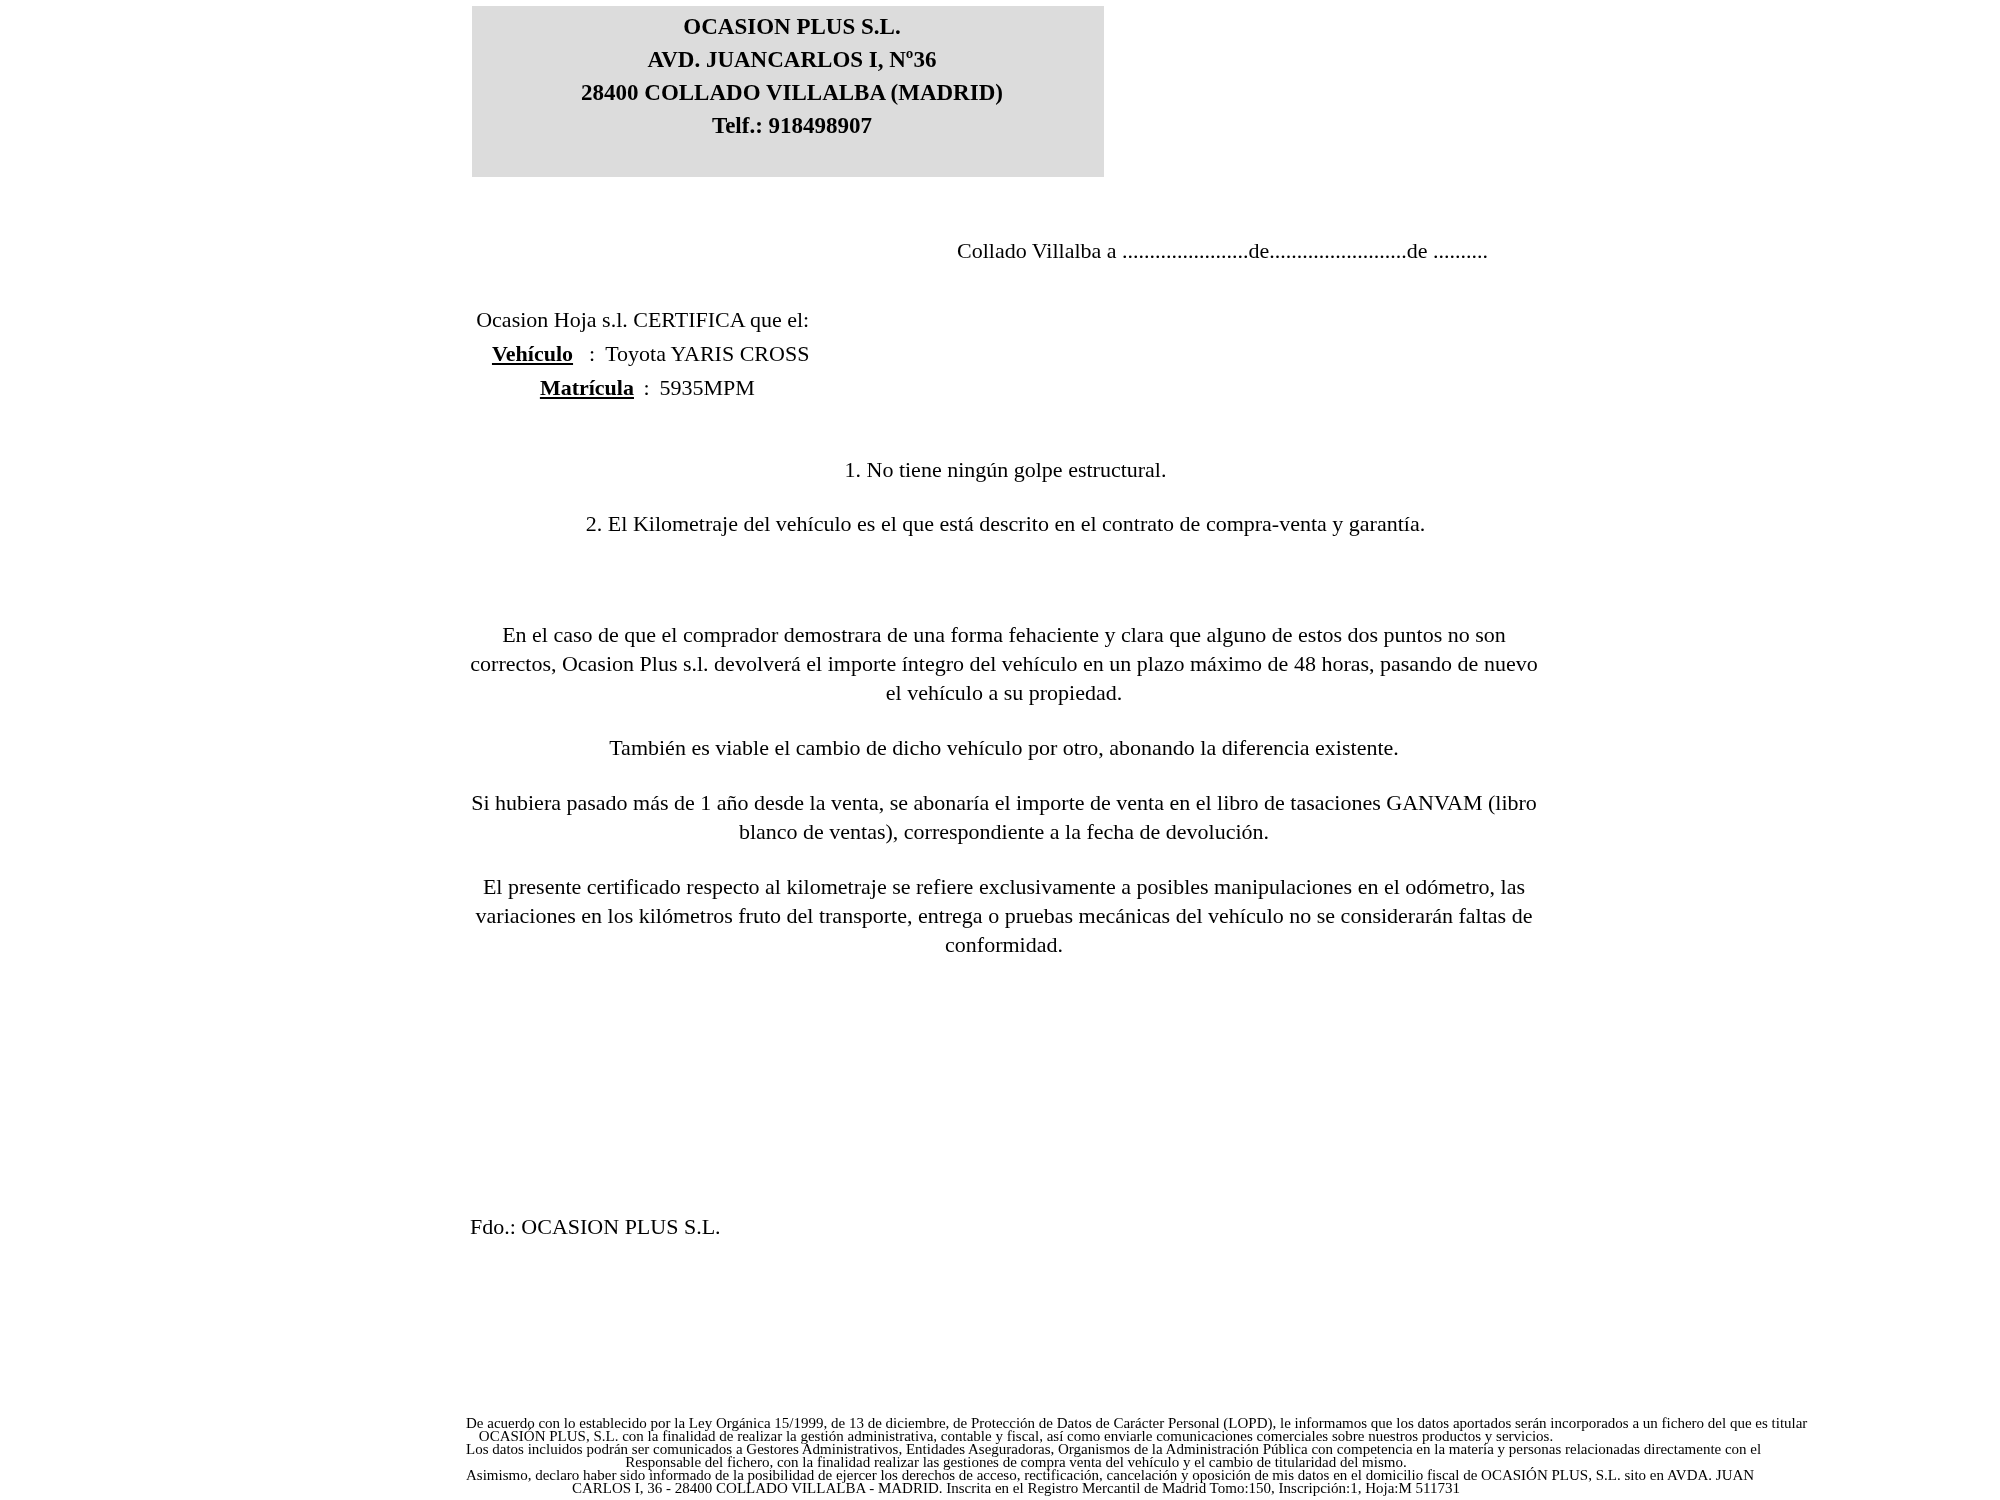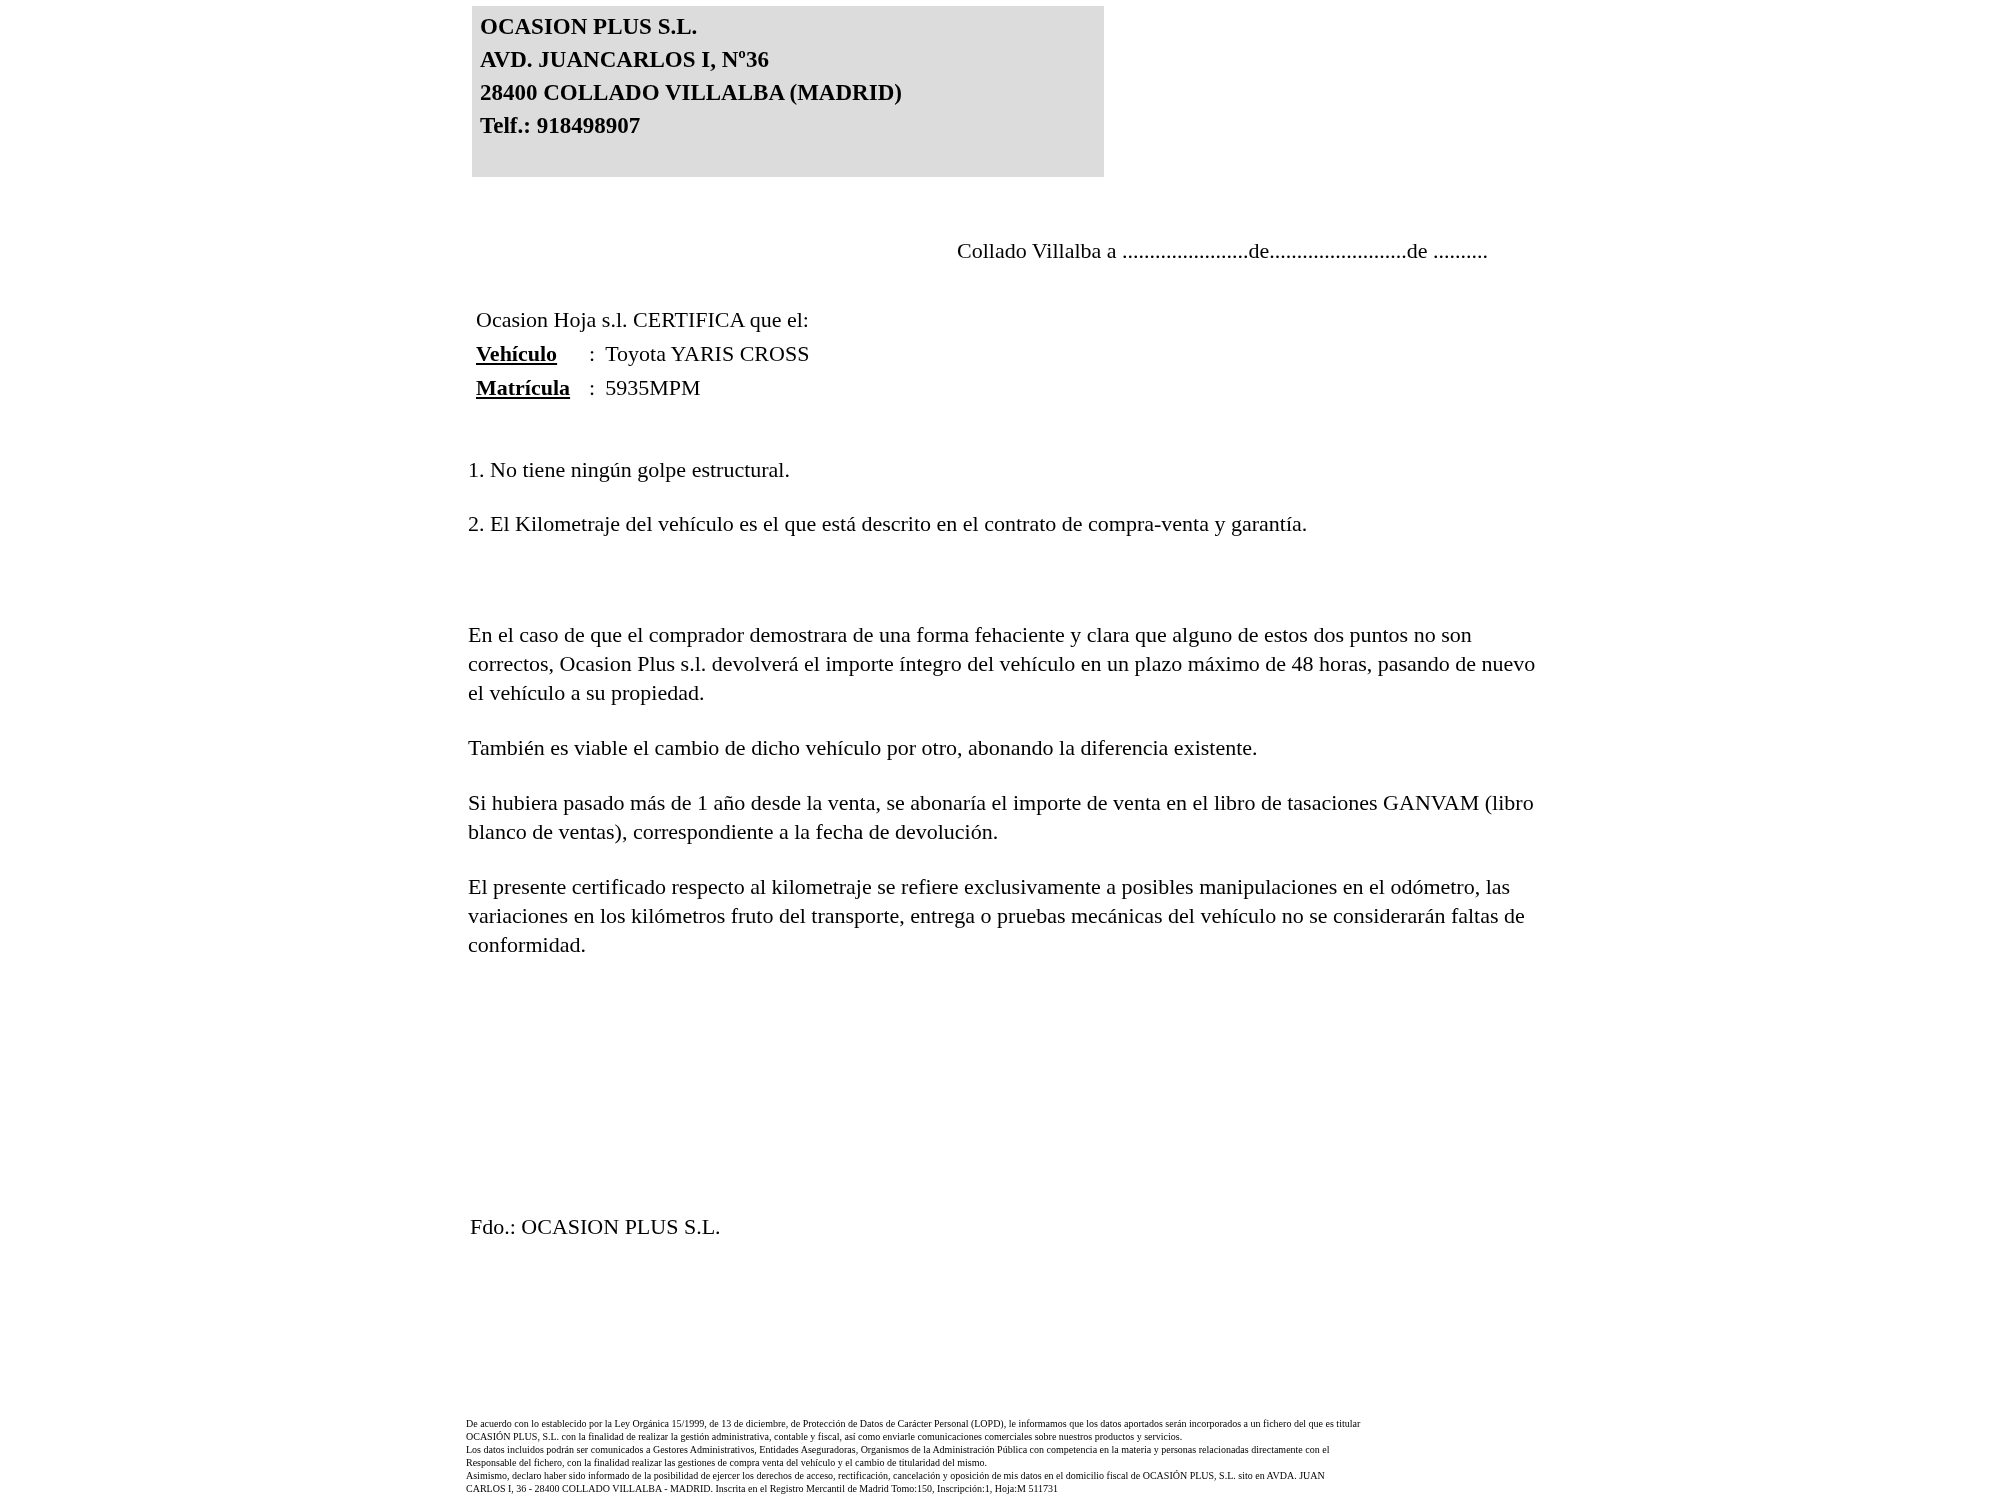--- a/index.html
+++ b/index.html
@@ -4,21 +4,21 @@
 <style>
   * { margin: 0; padding: 0; box-sizing: border-box; }
   html, body {
     width: 2000px; height: 1500px;
     background: #ffffff;
     font-family: "Liberation Serif", "DejaVu Serif", serif;
     color: #000000;
     position: relative;
     overflow: hidden;
   }
-  .page { position: absolute; inset: 0; width: 1836px; height: 1500px; background: #ffffff; }
+  .page { position: absolute; inset: 0; width: 1836px; height: 1500px; background: #ffffff; text-align: center; }
 
   .header-box {
     position: absolute;
     left: 472px; top: 6px;
     width: 632px; height: 171px;
     background: #dcdcdc;
     padding: 4px 0 0 8px;
   }
   .header-box .hline {
     font-weight: bold;
@@ -64,21 +64,21 @@
   .signature-line {
     position: absolute;
     left: 470px; top: 1214px;
     font-size: 22px;
   }
 
   .legal-footer {
     position: absolute;
     left: 466px; top: 1417px;
     width: 1100px;
-    font-size: 10px;
+    font-size: 15px;
   }
   .legal-footer .fline {
     line-height: 13px;
     white-space: nowrap;
   }
 </style>
 </head>
 <body>
 
 <div class="page">

